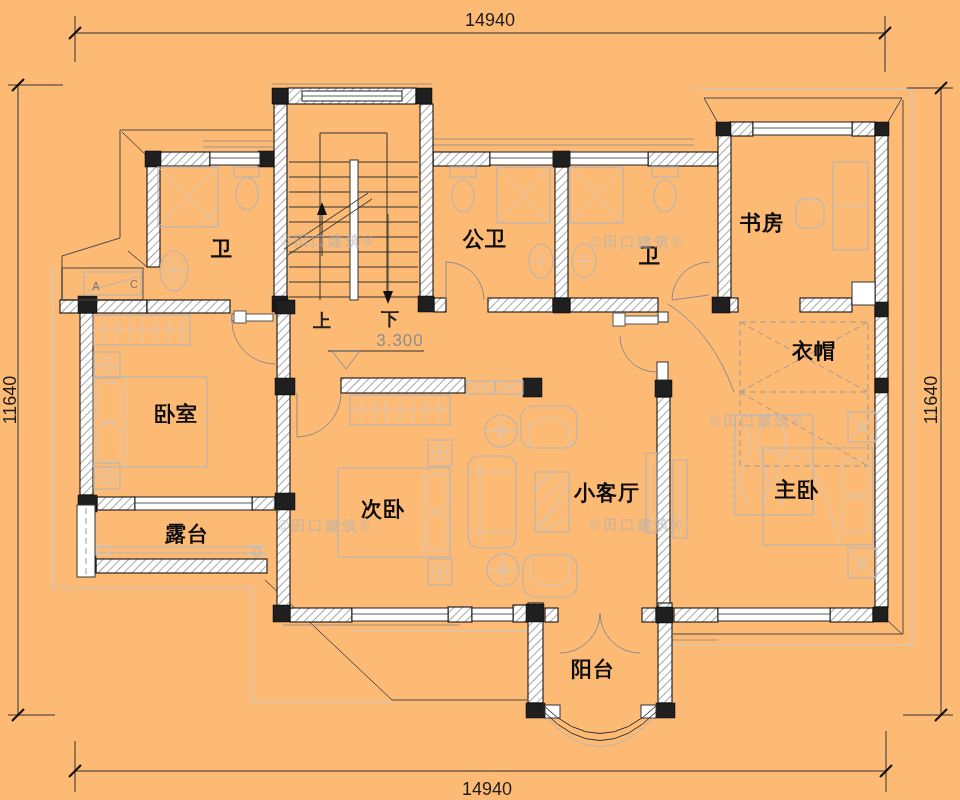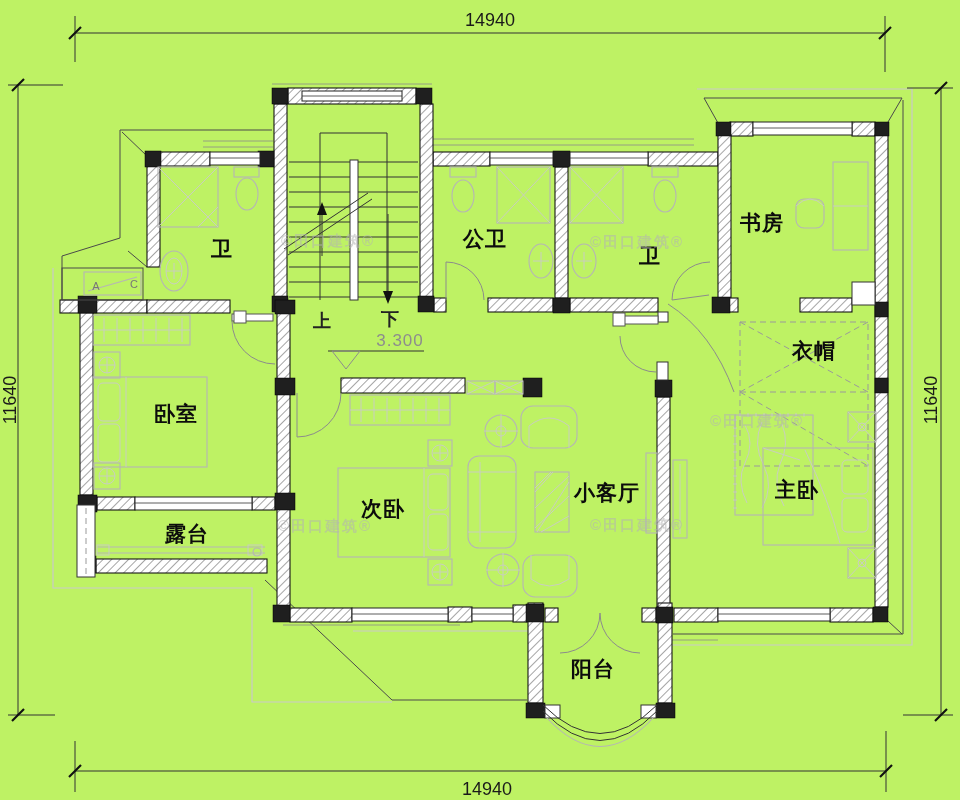--- a/index.html
+++ b/index.html
@@ -1,17 +1,17 @@
 <!DOCTYPE html>
 <html><head>
 <meta charset="utf-8">
 <style>
   html,body{margin:0;padding:0;background:#ffffff;}
   body{font-family:"Liberation Sans", sans-serif;}
-  .stage{width:960px;height:800px;position:relative;background:#bef264;overflow:hidden;}
+  .stage{width:960px;height:800px;position:relative;background:#fdba74;overflow:hidden;}
   svg{display:block;}
   .wall{fill:url(#hatch);stroke:#141414;stroke-width:1.1;}
   .col{fill:#1f1f1f;stroke:#000;stroke-width:.5;}
   .winr{fill:#fff;stroke:#222;stroke-width:1;}
   .winl{stroke:#333;stroke-width:.8;}
   .jamb{fill:#fff;stroke:#333;stroke-width:1;}
   .eave{stroke:#4a4a4a;stroke-width:1;fill:none;}
   .eave2{stroke:#8a8a8a;stroke-width:.8;fill:none;}
   .roofg{stroke:#c9c9c9;stroke-width:1.2;fill:none;}
   .stair{stroke:#333;stroke-width:1;fill:none;}

